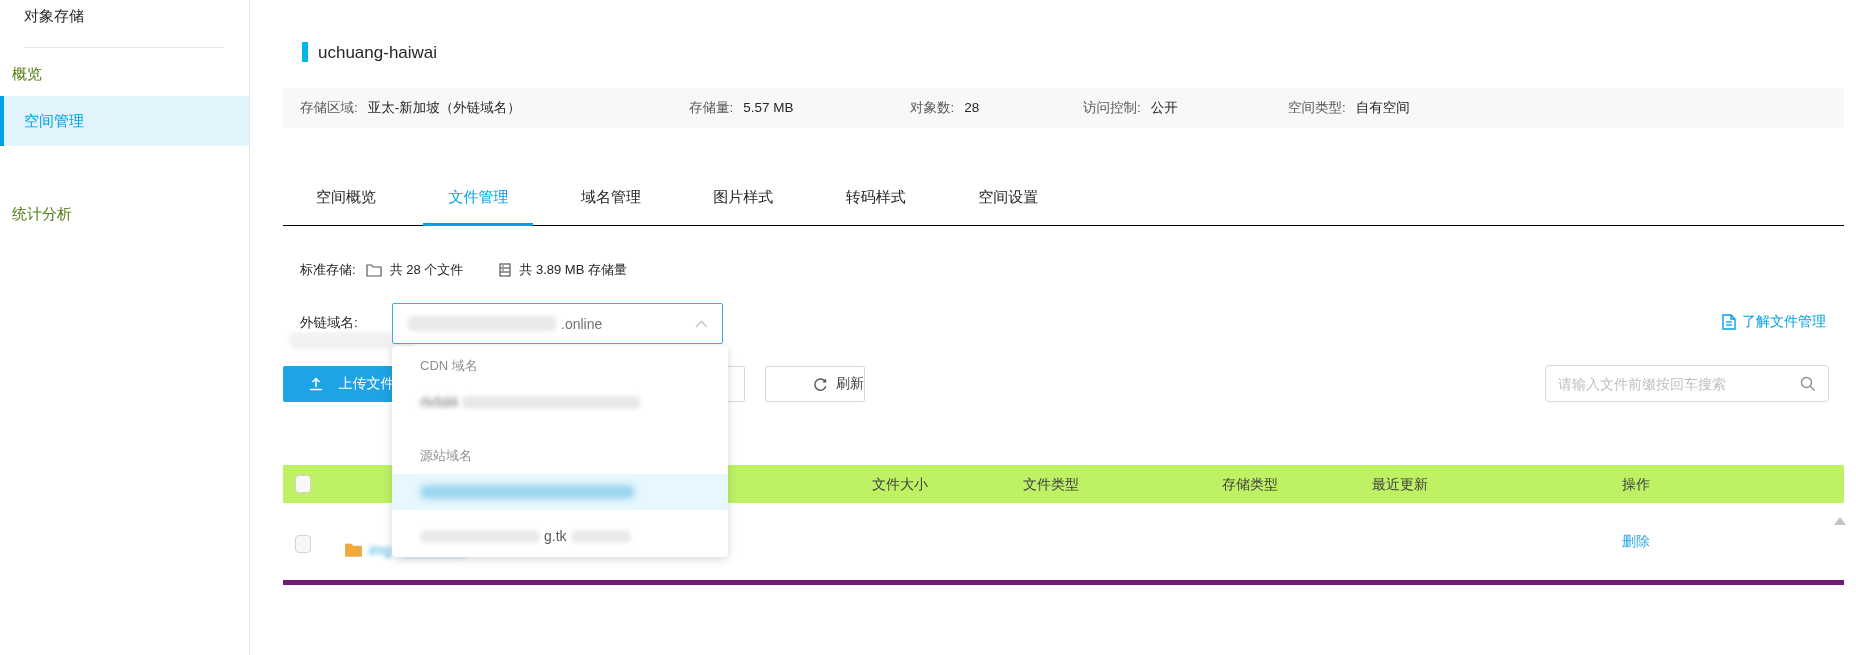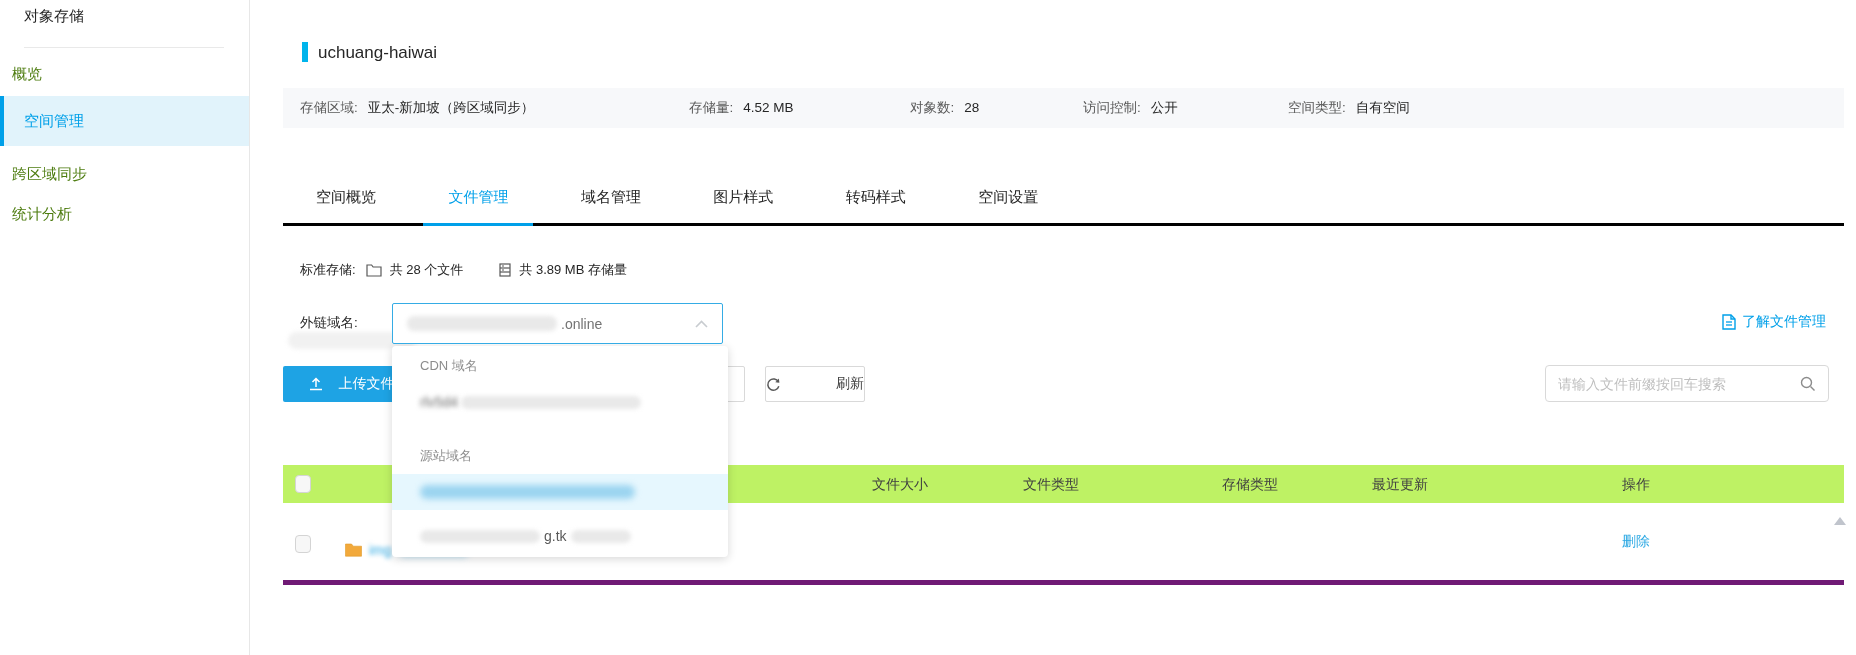--- a/index.html
+++ b/index.html
@@ -20,21 +20,21 @@
   .title-accent { position:absolute; left:302px; top:42px; width:6px; height:20px; background:#00b4ec; }
   .bucket-title { position:absolute; left:318px; top:43px; font-size:17px; color:#262626; }
 
   
   .info-bar { position:absolute; left:283px; top:88px; width:1561px; height:40px; background:#f7f8fa; }
   .info-item { position:absolute; top:0; height:40px; line-height:40px; font-size:13.5px; white-space:nowrap; }
   .info-item .lbl { color:#595959; margin-right:10px; }
   .info-item .val { color:#262626; }
 
   
-  .tabs-row { position:absolute; left:283px; top:170px; width:1561px; height:56px; border-bottom:3px solid #000000; }
+  .tabs-row { position:absolute; left:283px; top:170px; width:1561px; height:56px; border-bottom:1px solid #000000; }
   .tab { display:inline-block; height:56px; line-height:53px; padding:0 25px; margin-right:18px; font-size:15px; color:#262626; cursor:pointer; }
   .tab:first-child { margin-left:8px; }
   .tab.active { color:#00a0e9; border-bottom:3px solid #00a0e9; }
 
   
   .storage-summary { position:absolute; left:300px; top:260px; height:20px; display:flex; align-items:center; font-size:13px; color:#262626; }
   .storage-summary .seg { display:flex; align-items:center; margin-right:26px; }
   .storage-summary svg { margin:0 8px 0 10px; }
 
   
@@ -50,21 +50,21 @@
   .dd-group-label { position:absolute; left:28px; font-size:13px; color:#8c8c8c; }
   .dd-item { position:absolute; left:0; width:336px; height:36px; display:flex; align-items:center; padding-left:28px; cursor:pointer; font-size:14px; }
   .dd-item.selected { background:#e6f7fe; }
   .blob-blue { background:#9bd4f0; filter:blur(3px); border-radius:7px; display:inline-block; }
   .dd-frag { color:#595959; font-size:14px; }
   .dd-frag-blur { color:#6b6b6b; filter:blur(2.5px); font-size:14px; }
 
   
   .upload-btn { position:absolute; left:283px; top:366px; width:137px; height:36px; background:#1ea3e4; color:#fff; border:none; border-radius:2px; font-size:14px; display:flex; align-items:center; justify-content:center; gap:16px; z-index:1; cursor:pointer; font-family:inherit; }
   .hidden-btn { position:absolute; left:620px; top:366px; width:125px; height:36px; background:#fff; border:1px solid #d9d9d9; border-radius:2px; z-index:1; cursor:pointer; }
-  .refresh-btn { position:absolute; left:765px; top:366px; width:100px; height:36px; background:#fff; border:1px solid #d9d9d9; border-radius:2px; font-size:14px; color:#404040; display:flex; align-items:center; justify-content:space-between; gap:8px; cursor:pointer; font-family:inherit; }
+  .refresh-btn { position:absolute; left:765px; top:366px; width:100px; height:36px; background:#fff; border:1px solid #d9d9d9; border-radius:2px; font-size:14px; color:#404040; display:flex; align-items:center; justify-content:flex-end; gap:8px; cursor:pointer; font-family:inherit; }
 
   
   .help-link { position:absolute; left:1722px; top:313px; display:flex; align-items:center; gap:6px; color:#00a0e9; font-size:14px; cursor:pointer; }
   .search-box { position:absolute; left:1545px; top:365px; width:284px; height:37px; border:1px solid #d9d9d9; border-radius:4px; background:#fff; display:flex; align-items:center; padding:0 12px; }
   .search-box input { border:none; outline:none; flex:1; font-size:14px; color:#262626; font-family:inherit; }
   .search-box input::placeholder { color:#bfbfbf; }
 
   
   .table-header { position:absolute; left:283px; top:465px; width:1561px; height:38px; background:#bef264; }
   .th { position:absolute; top:0; height:38px; line-height:38px; font-size:14px; color:#404040; white-space:nowrap; }
@@ -77,33 +77,32 @@
   .scroll-arrow { position:absolute; left:1834px; top:517px; width:0; height:0; border-left:6px solid transparent; border-right:6px solid transparent; border-bottom:8px solid #c0c4cc; cursor:pointer; }
 </style>
 </head>
 <body>
 
 <div class="sidebar">
   <div class="sidebar-title">对象存储</div>
   <div class="sidebar-divider"></div>
   <div class="side-item" style="top:54px;">概览</div>
   <div class="side-item active" style="top:96px;">空间管理</div>
-  <div class="side-item" style="top:154px;">跨区域同步</div>
   <div class="side-item" style="top:194px;">统计分析</div>
 </div>
 
 <div class="title-accent"></div>
 <div class="bucket-title">uchuang-haiwai</div>
 
 <div class="info-bar">
   <div class="info-item" style="left:17px;">
-    <span class="lbl">存储区域:</span><span class="val">亚太-新加坡（跨区域同步）</span>
+    <span class="lbl">存储区域:</span><span class="val">亚太-新加坡（外链域名）</span>
   </div>
   <div class="info-item" style="left:406px;">
-    <span class="lbl">存储量:</span><span class="val">4.52 MB</span>
+    <span class="lbl">存储量:</span><span class="val">5.57 MB</span>
   </div>
   <div class="info-item" style="left:627px;">
     <span class="lbl">对象数:</span><span class="val">28</span>
   </div>
   <div class="info-item" style="left:800px;">
     <span class="lbl">访问控制:</span><span class="val">公开</span>
   </div>
   <div class="info-item" style="left:1005px;">
     <span class="lbl">空间类型:</span><span class="val">自有空间</span>
   </div>

